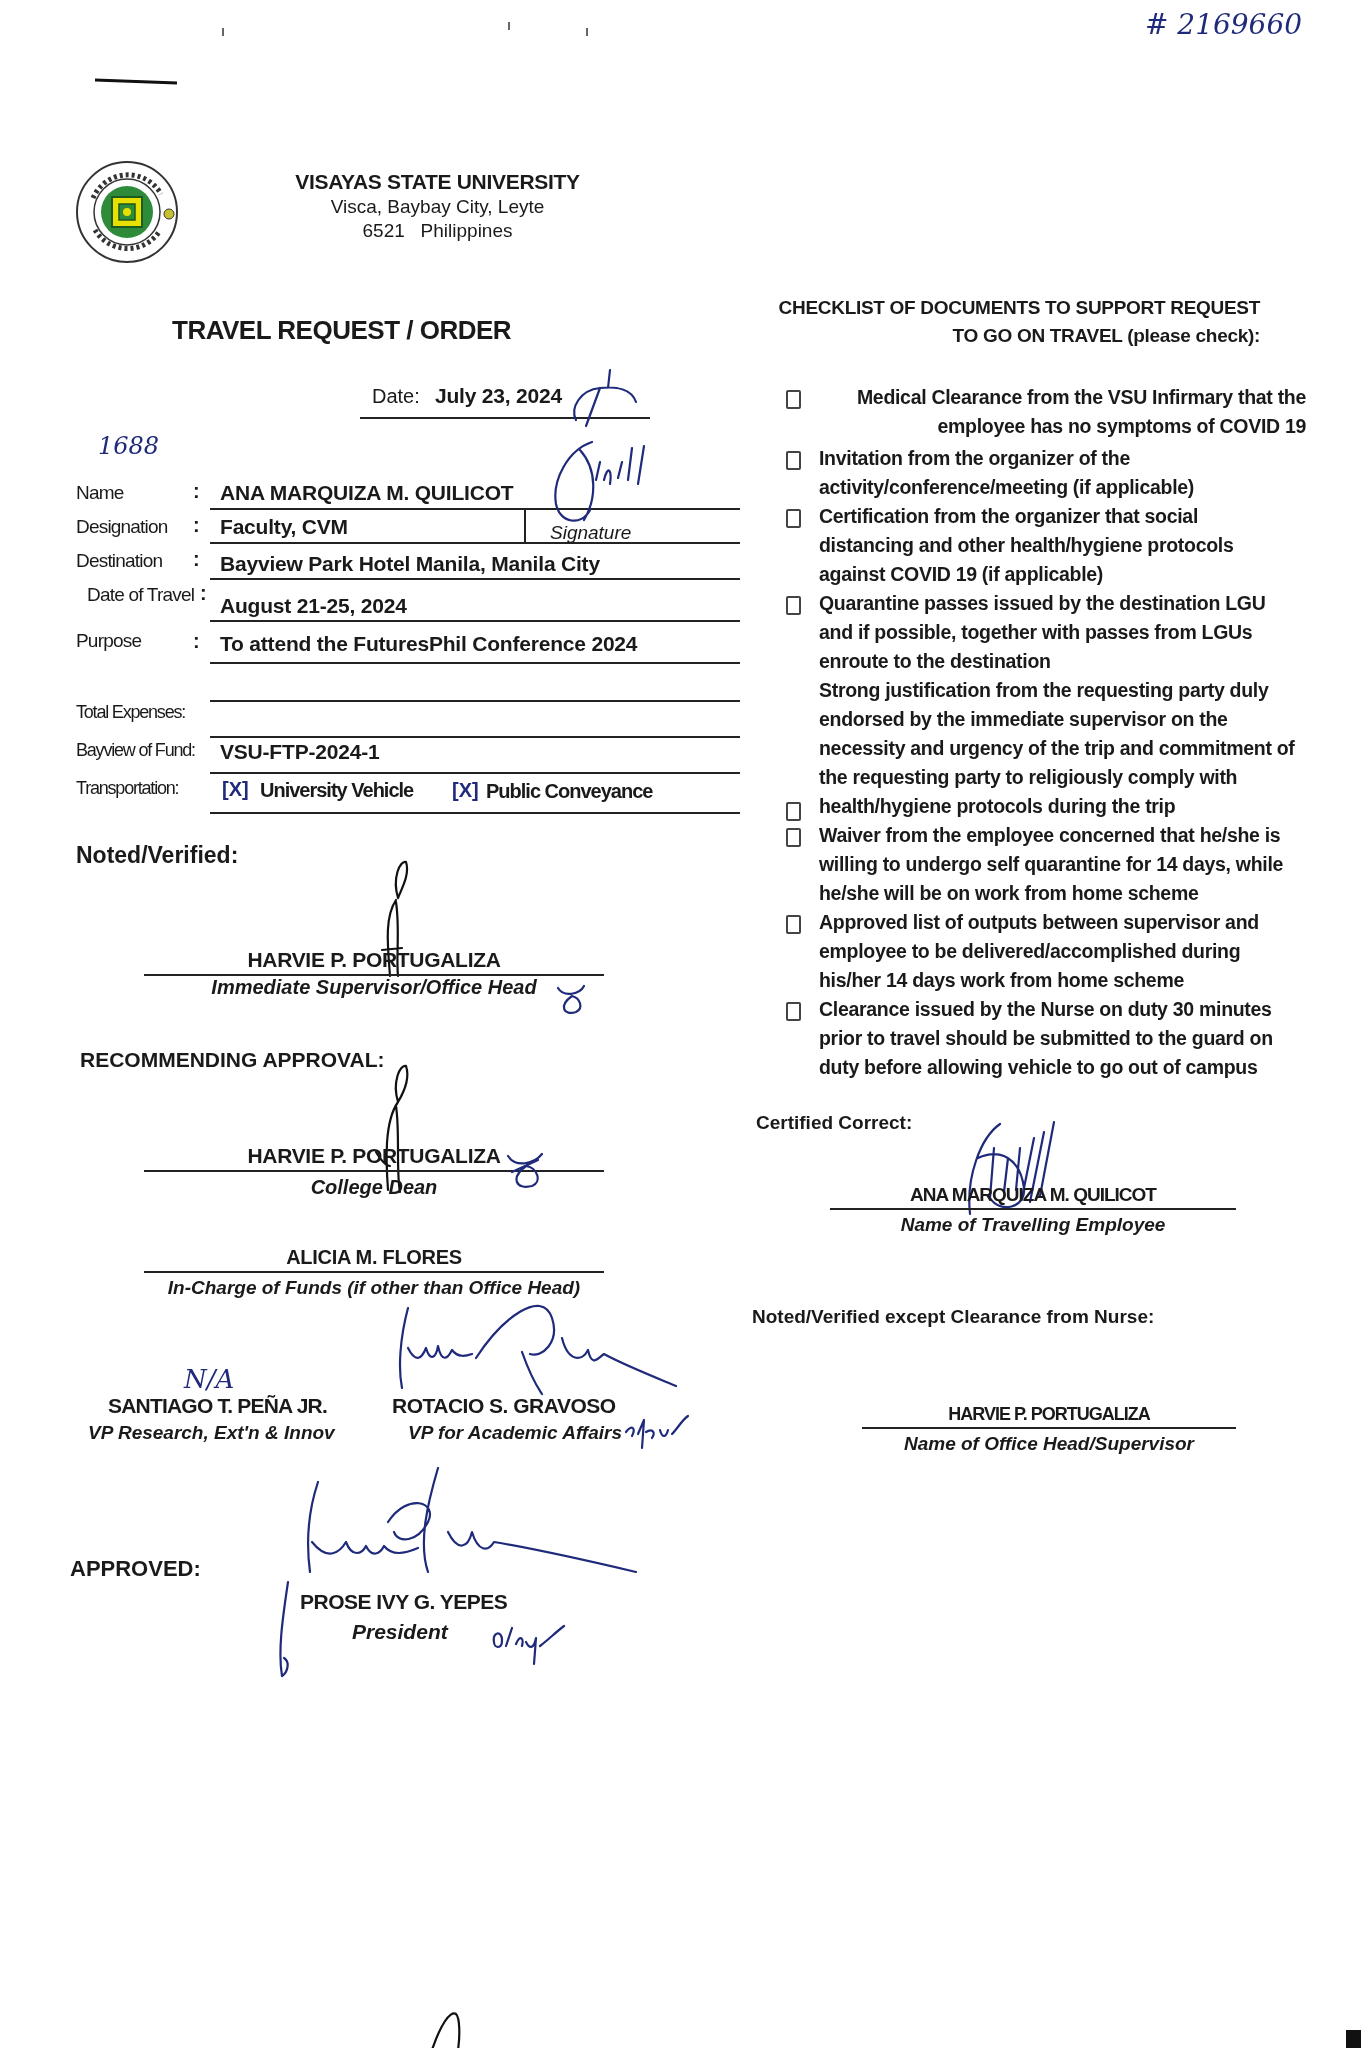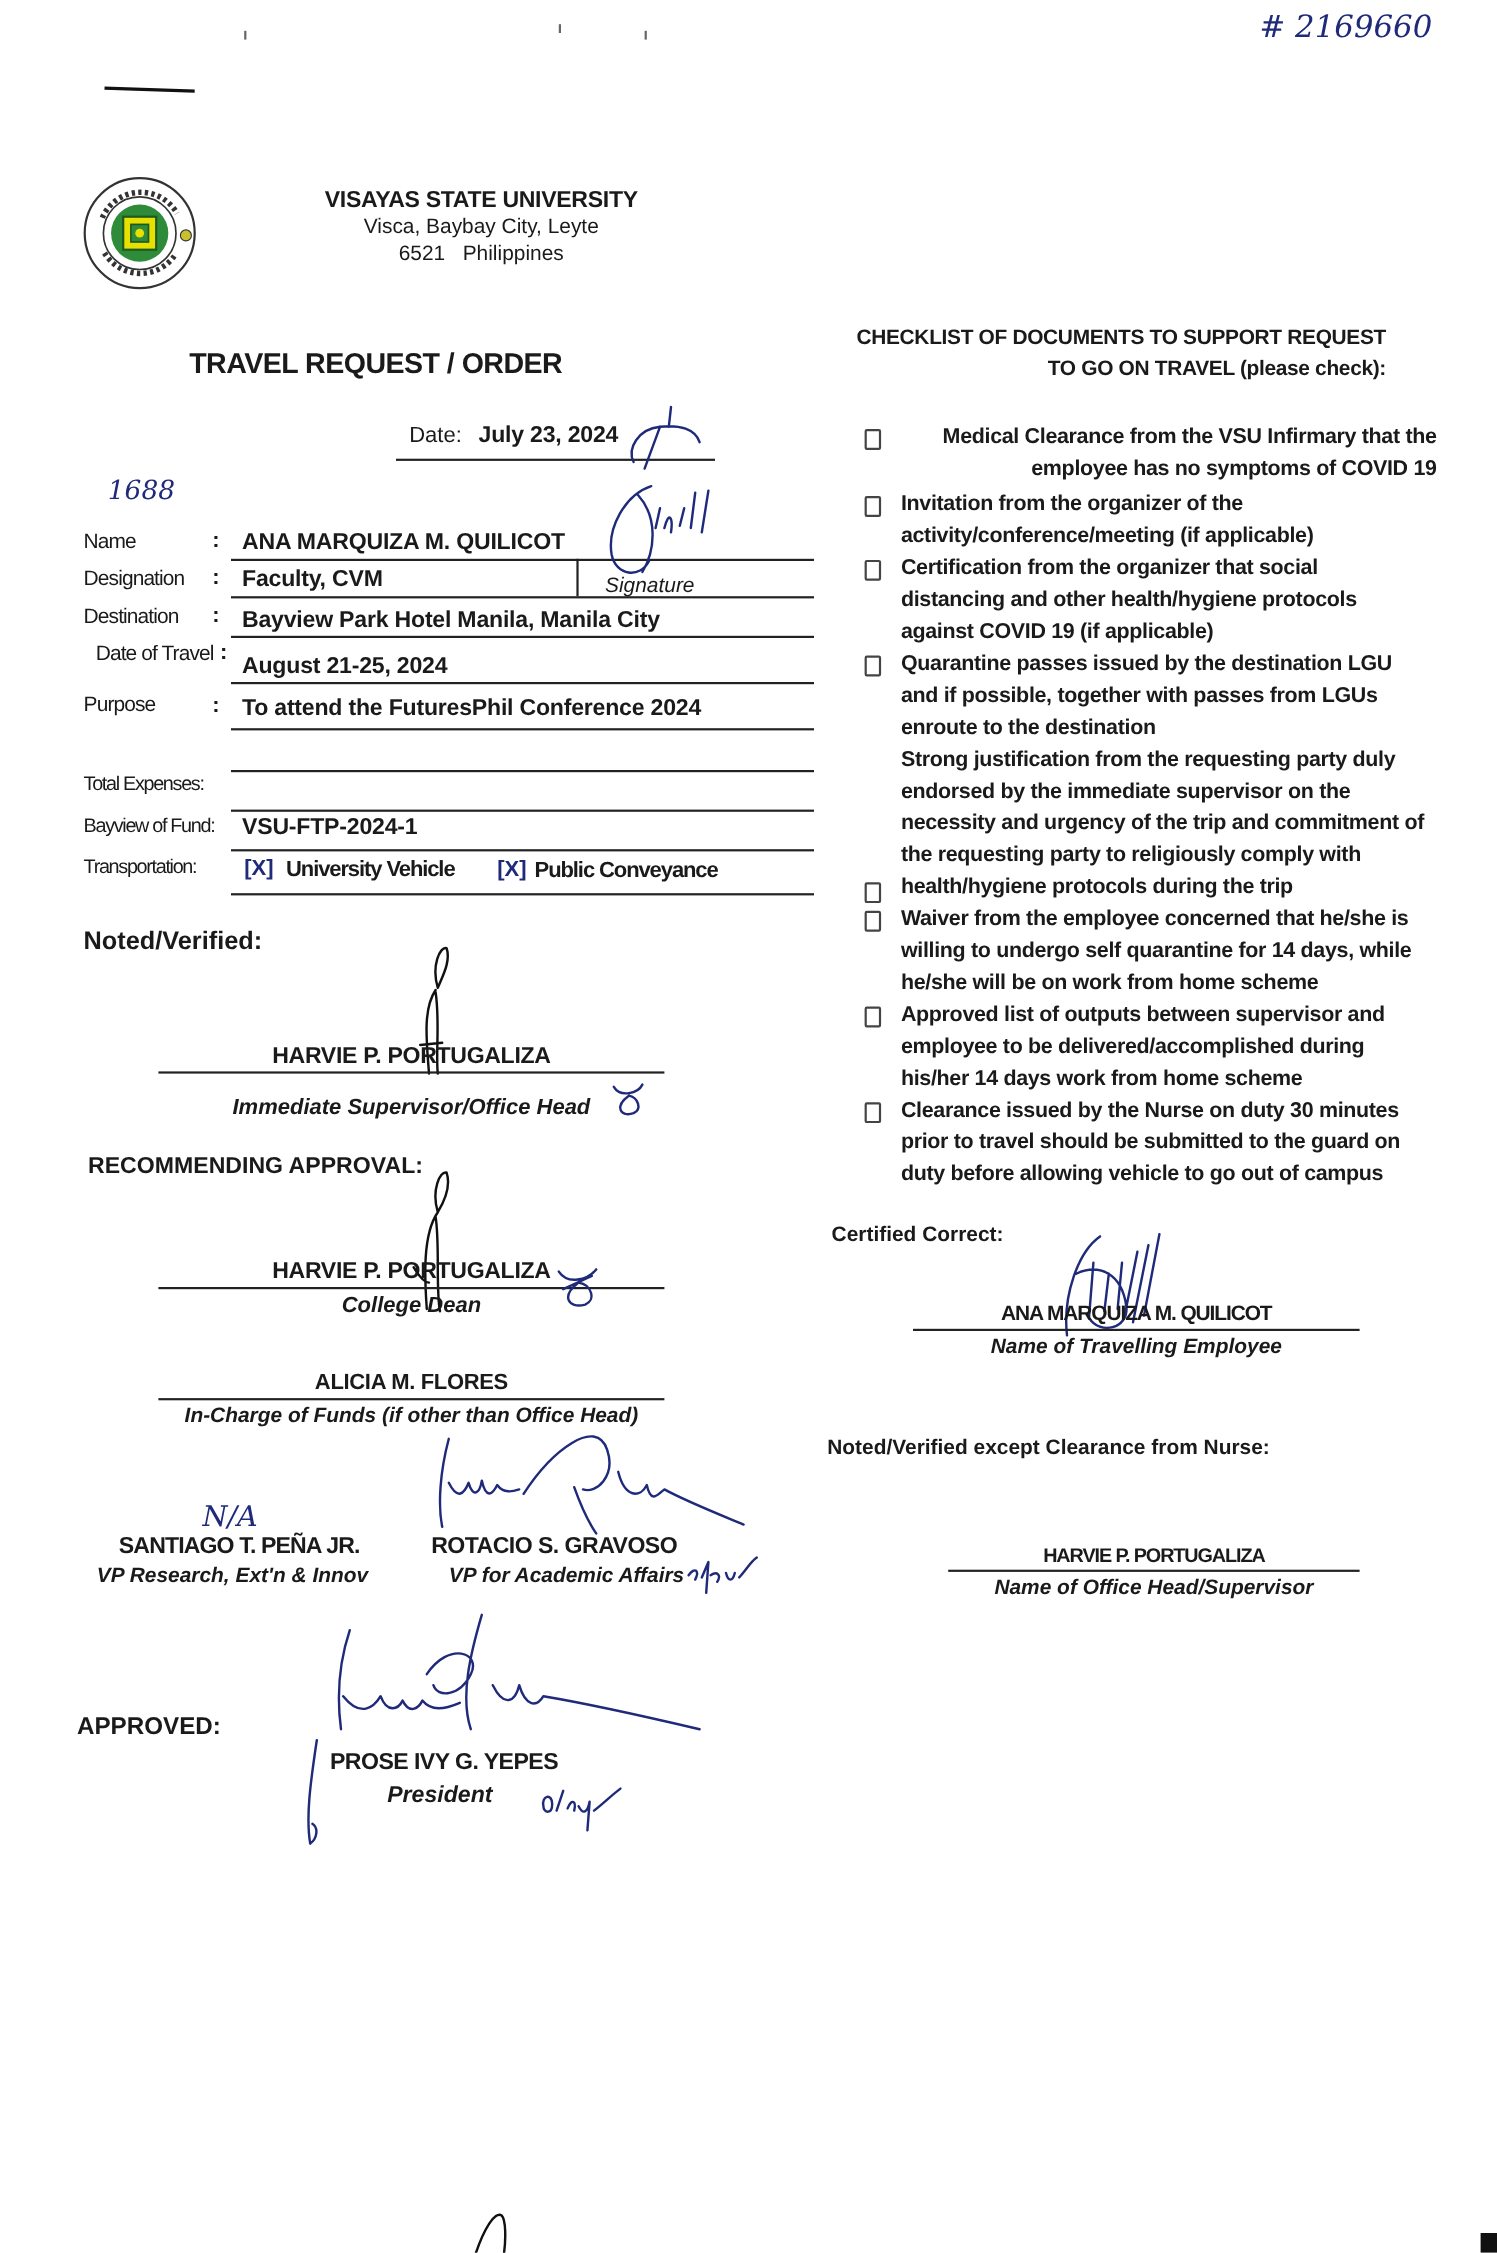--- a/index.html
+++ b/index.html
@@ -139,21 +139,21 @@
   <span class="abs" style="left:376px;top:3px;font-size:20px;font-weight:bold;color:#1f2a7a;">[X]</span>
   <span class="abs" style="left:410px;top:4px;font-size:20px;font-weight:bold;letter-spacing:-1px;">Public Conveyance</span>
 </div>
 
 <div class="abs section-label" style="left:76px;top:842px;font-size:23px;">Noted/Verified:</div>
 <svg class="sig black" style="left:366px;top:858px;" width="60" height="120">
   <path d="M40 4 C44 16 36 30 32 40 C26 20 34 2 40 4 M30 42 C18 60 22 90 24 118 M16 92 L36 90 M30 44 C34 70 30 100 32 118"></path>
 </svg>
 <div class="abs center" style="left:144px;top:948px;width:460px;">
   <div class="sig-name" style="padding-bottom:2px;border-bottom:2px solid #222;">HARVIE P. PORTUGALIZA</div>
-  <div class="sig-role" style="margin-top:20px;">Immediate Supervisor/Office Head</div>
+  <div class="sig-role" style="margin-top:0;">Immediate Supervisor/Office Head</div>
 </div>
 <svg class="sig" style="left:554px;top:984px;" width="36" height="32">
   <path d="M4 4 C10 14 26 10 30 2 M18 12 C4 22 10 32 22 28 C30 24 26 14 18 12"></path>
 </svg>
 
 <div class="abs section-label" style="left:80px;top:1048px;font-size:21px;">RECOMMENDING APPROVAL:</div>
 <svg class="sig black" style="left:360px;top:1062px;" width="60" height="130">
   <path d="M46 4 C50 16 44 30 38 40 C32 20 40 2 46 4 M38 40 C24 60 26 100 28 128 M16 90 C22 100 26 104 30 104 M36 44 C40 70 36 110 40 130"></path>
 </svg>
 <div class="abs center" style="left:144px;top:1144px;width:460px;">

